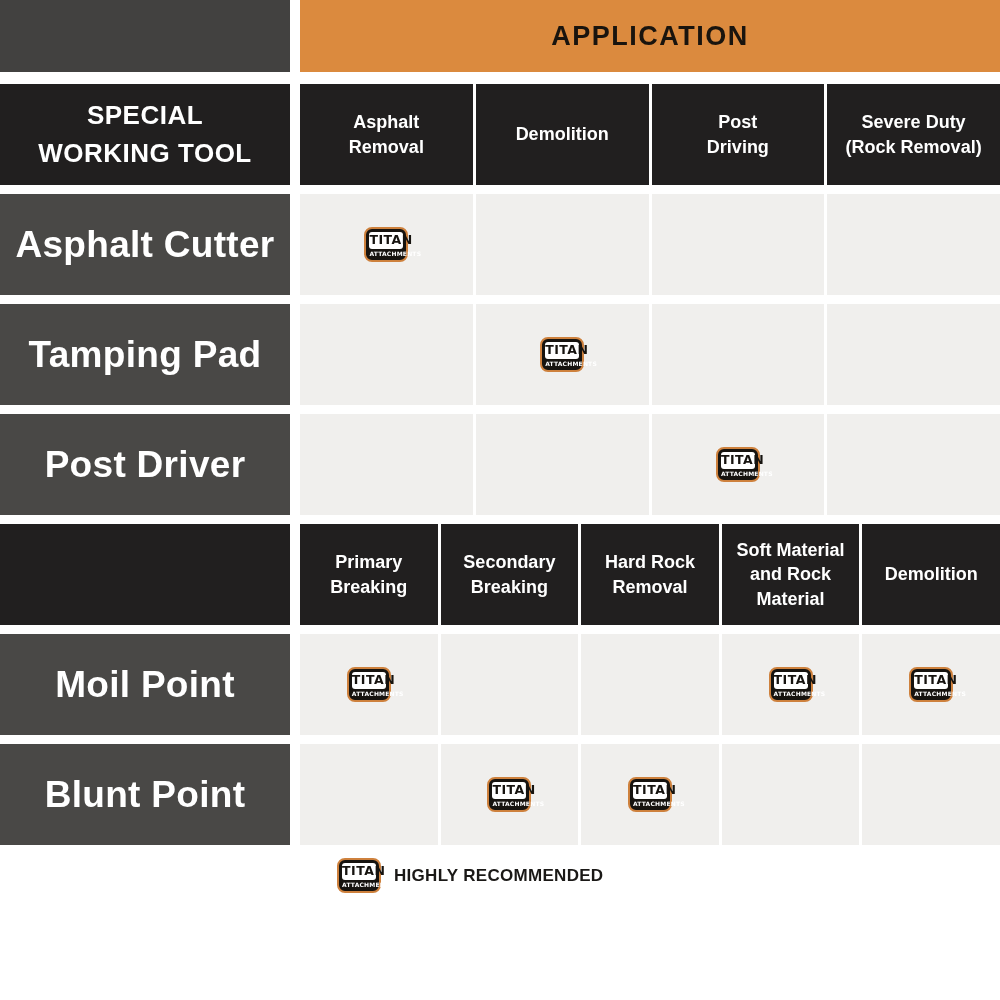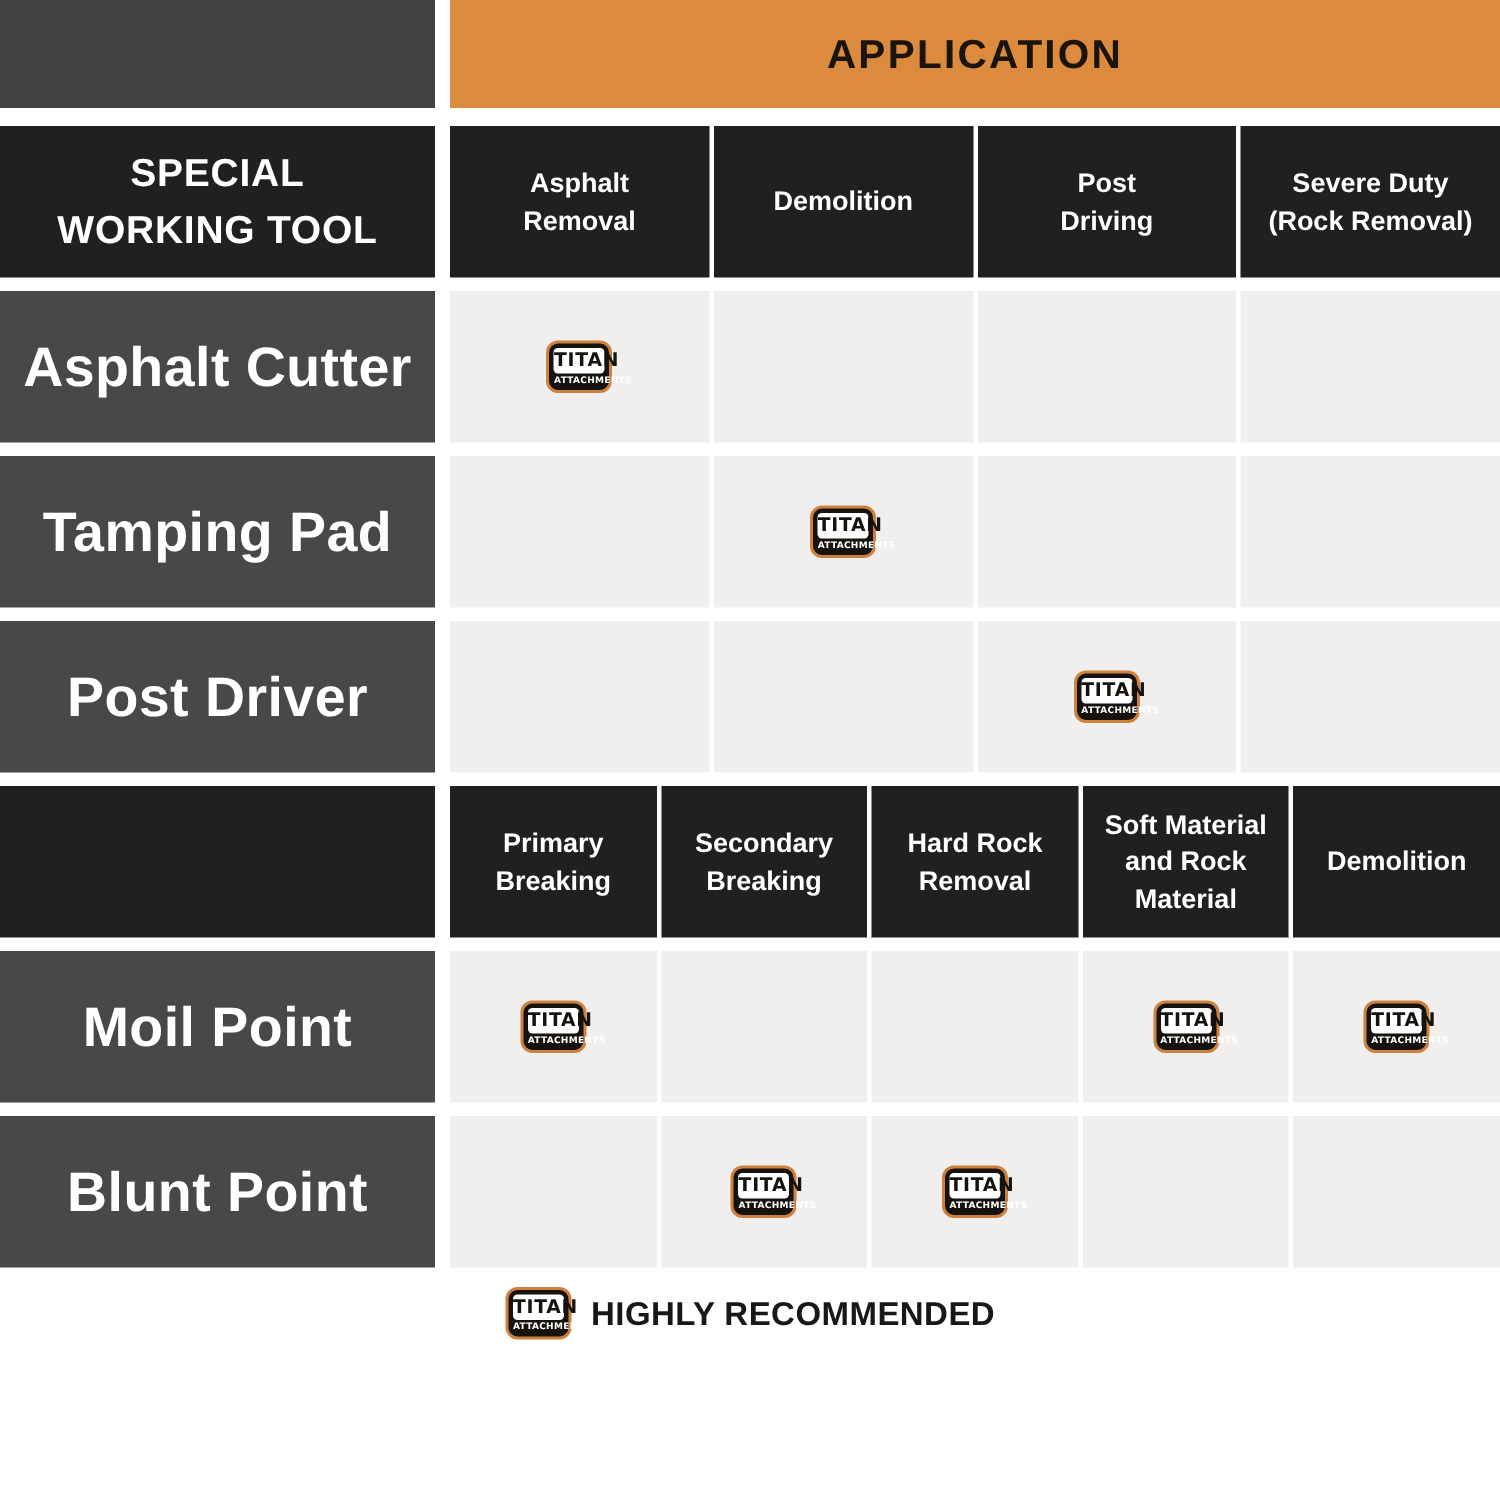--- a/index.html
+++ b/index.html
@@ -107,21 +107,21 @@
     padding: 2.5px 0 1px 0;
     white-space: nowrap;
   }
 
   .legend-row {
     display: flex;
     align-items: center;
     margin: 13px 0 0 337px;
   }
   .legend-label {
-    font-size: 22px;
+    font-size: 17px;
     font-weight: bold;
     color: #1A1816;
     margin-left: 13px;
     letter-spacing: 0.3px;
   }
 </style>
 </head>
 <body>
 
 <div class="page">

